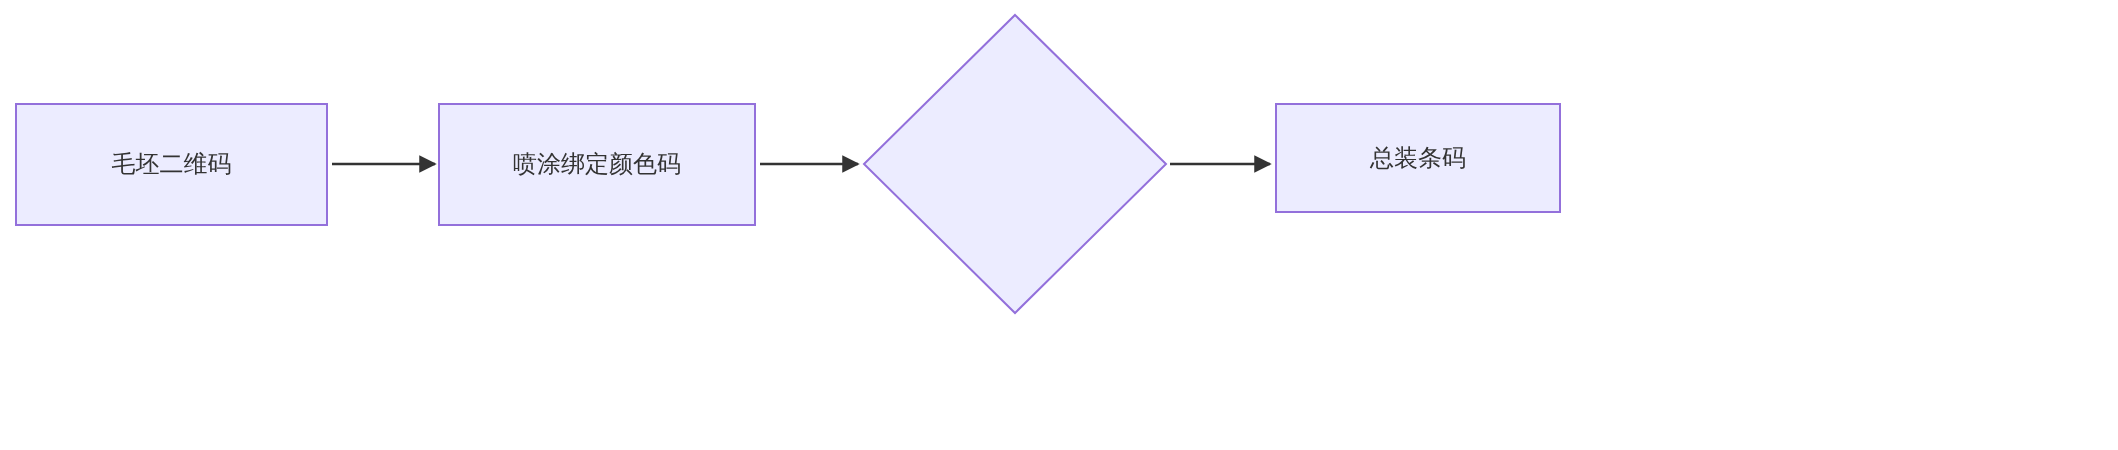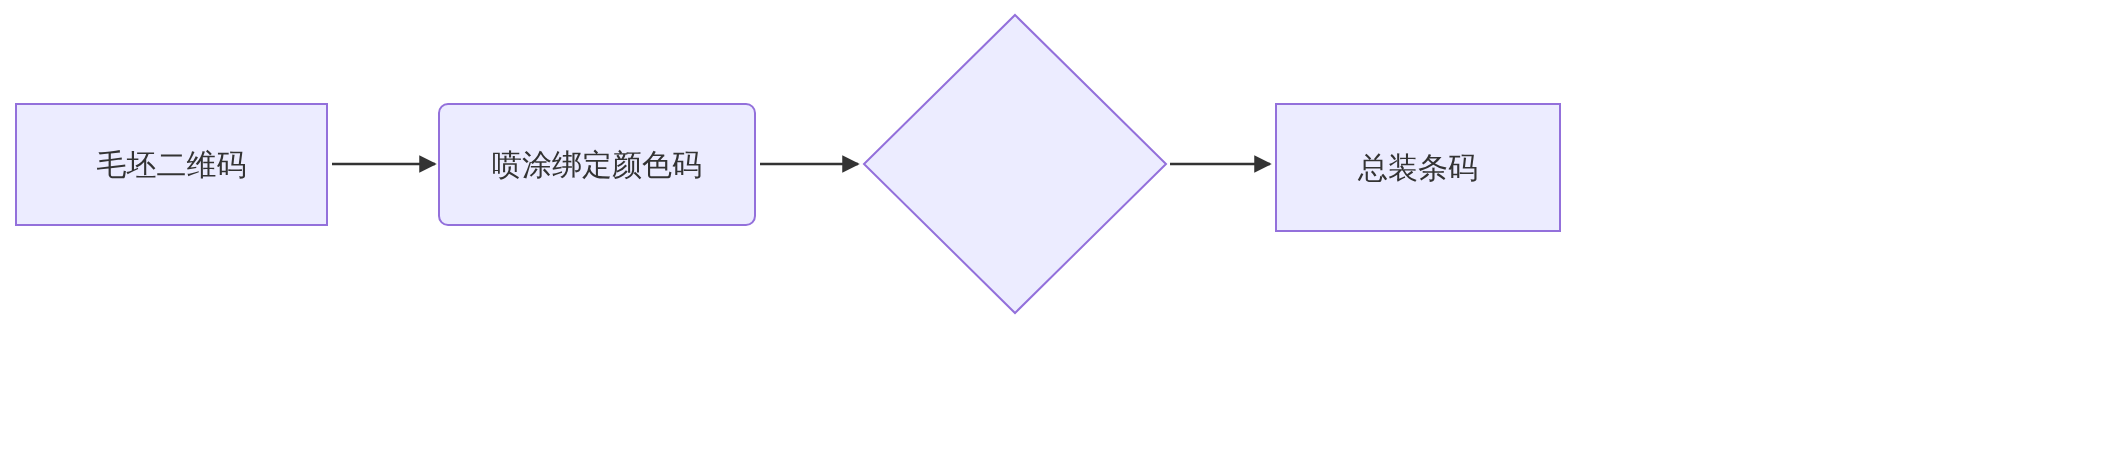--- a/index.html
+++ b/index.html
@@ -25,44 +25,44 @@
   }
   .node {
     position: absolute;
     display: flex;
     align-items: center;
     justify-content: center;
     background: #ECECFF;
     border: 2px solid #9370DB;
     box-sizing: border-box;
     color: #333333;
-    font-size: 30px;
+    font-size: 24px;
     text-align: center;
     line-height: 1.2;
   }
   .node-rounded {
-    border-radius: 10px;
+    border-radius: 0;
   }
   #node-blank {
     left: 15px;
     top: 103px;
     width: 313px;
     height: 123px;
   }
   #node-paint {
     left: 438px;
     top: 103px;
     width: 318px;
     height: 123px;
   }
   #node-final {
     left: 1275px;
     top: 103px;
     width: 286px;
-    height: 129px;
+    height: 110px;
   }
   .diamond-label {
     position: absolute;
     left: 865px;
     top: 16px;
     width: 300px;
     height: 296px;
     display: flex;
     align-items: center;
     justify-content: center;

